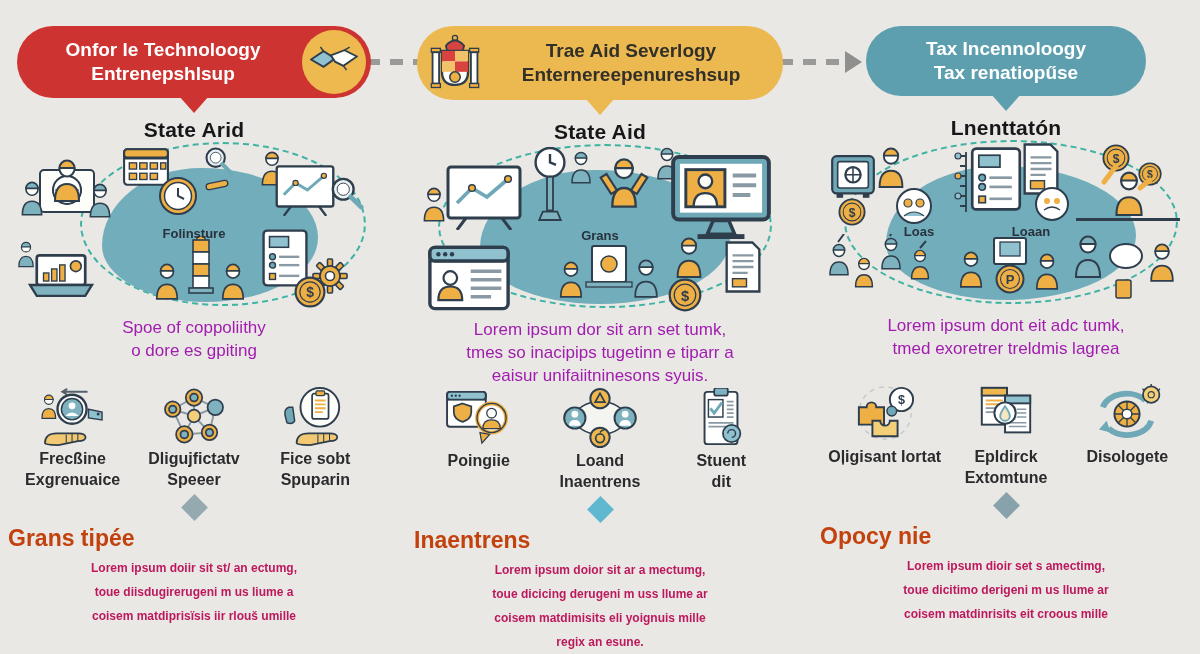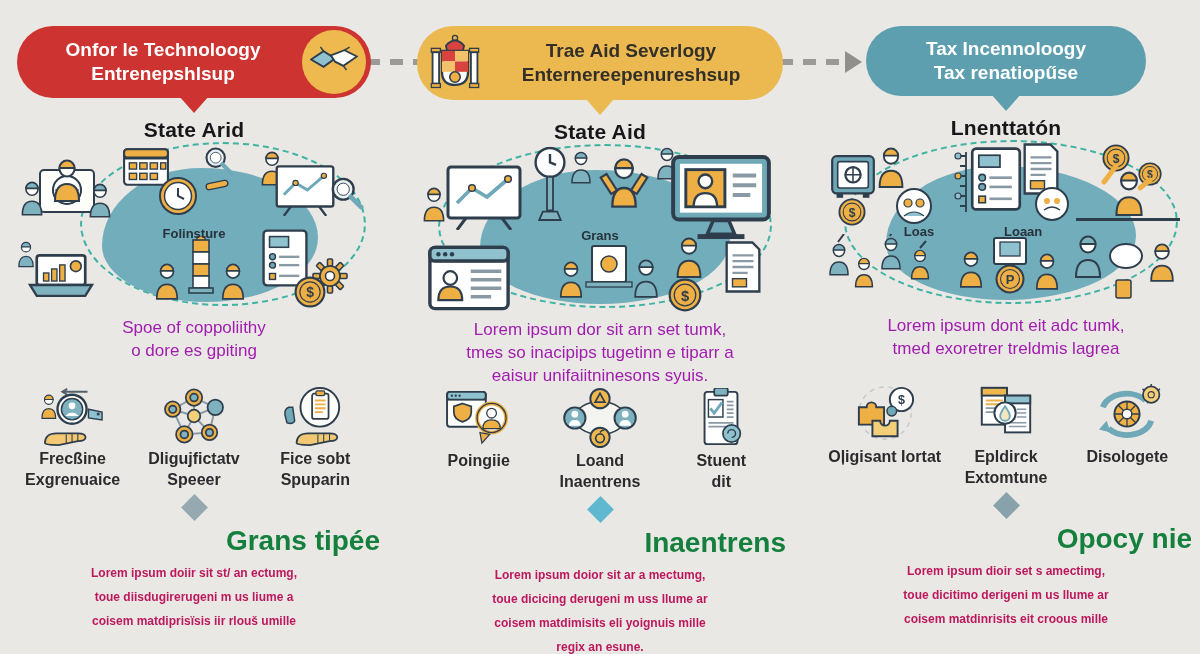--- a/index.html
+++ b/index.html
@@ -42,21 +42,21 @@
   .desc span{display:block;}
 
   .features{display:flex;margin-top:0;padding:0 4px;height:108px;}
   .feature{flex:1;text-align:center;}
   .ficon{height:62px;display:flex;align-items:flex-start;justify-content:center;}
   .ficon svg{width:78px;height:60px;}
   .flabel{font-size:16px;font-weight:bold;line-height:21px;color:#2b2b2e;}
   .flabel span{display:block;}
 
   .diamond{width:19px;height:19px;margin:4px auto 0;background:var(--diamond);transform:rotate(45deg);}
-  .section-title{margin:8px 0 0;text-align:right;font-size:28px;font-weight:bold;color:#15803d;}
+  .section-title{margin:8px 0 0;text-align:left;font-size:23px;font-weight:bold;color:#c2410c;}
   .section-para{margin:4px 0 0;text-align:center;font-size:12px;line-height:24px;color:#be185d;font-weight:bold;}
   .section-para span{display:block;}
 
   
   .connector{position:absolute;top:59px;height:6px;
           background:repeating-linear-gradient(90deg,#9a9a98 0 13px,transparent 13px 23px);}
   .connector-1{left:344px;width:96px;}
   .connector-2{left:757px;width:88px;}
   .arrowhead{position:absolute;right:-17px;top:-8px;width:0;height:0;
           border-left:17px solid #8f8f8d;border-top:11px solid transparent;border-bottom:11px solid transparent;}
@@ -556,21 +556,21 @@
       <use href="#s-person" x="0" y="14" width="34" height="38"></use>
       <use href="#s-person" x="76" y="16" width="34" height="38"></use>
     </svg>
     <svg class="cl" style="left:248px;top:92px;width:118px;height:76px" viewBox="0 0 118 76">
       <use href="#s-person2" x="0" y="2" width="40" height="44"></use>
       <ellipse cx="58" cy="24" rx="16" ry="12" fill="#fff" stroke="#2f3e4d" stroke-width="2"></ellipse>
       <rect x="48" y="48" width="15" height="18" rx="2" fill="#eeaf44" stroke="#2f3e4d" stroke-width="1.5"></rect>
       <use href="#s-person" x="76" y="10" width="36" height="40"></use>
     </svg>
     <div class="illus-label" style="left:58px;width:82px;text-align:center">Loas</div>
-    <div class="illus-label" style="left:184px;width:86px;text-align:left">Loaan</div>
+    <div class="illus-label" style="left:168px;width:86px;text-align:center">Loaan</div>
   </div>
 
   <div class="desc">
     <span>Lorem ipsum dont eit adc tumk,</span>
     <span>tmed exoretrer treldmis lagrea</span>
     <span></span>
   </div>
 
   <div class="features">
     <div class="feature">

